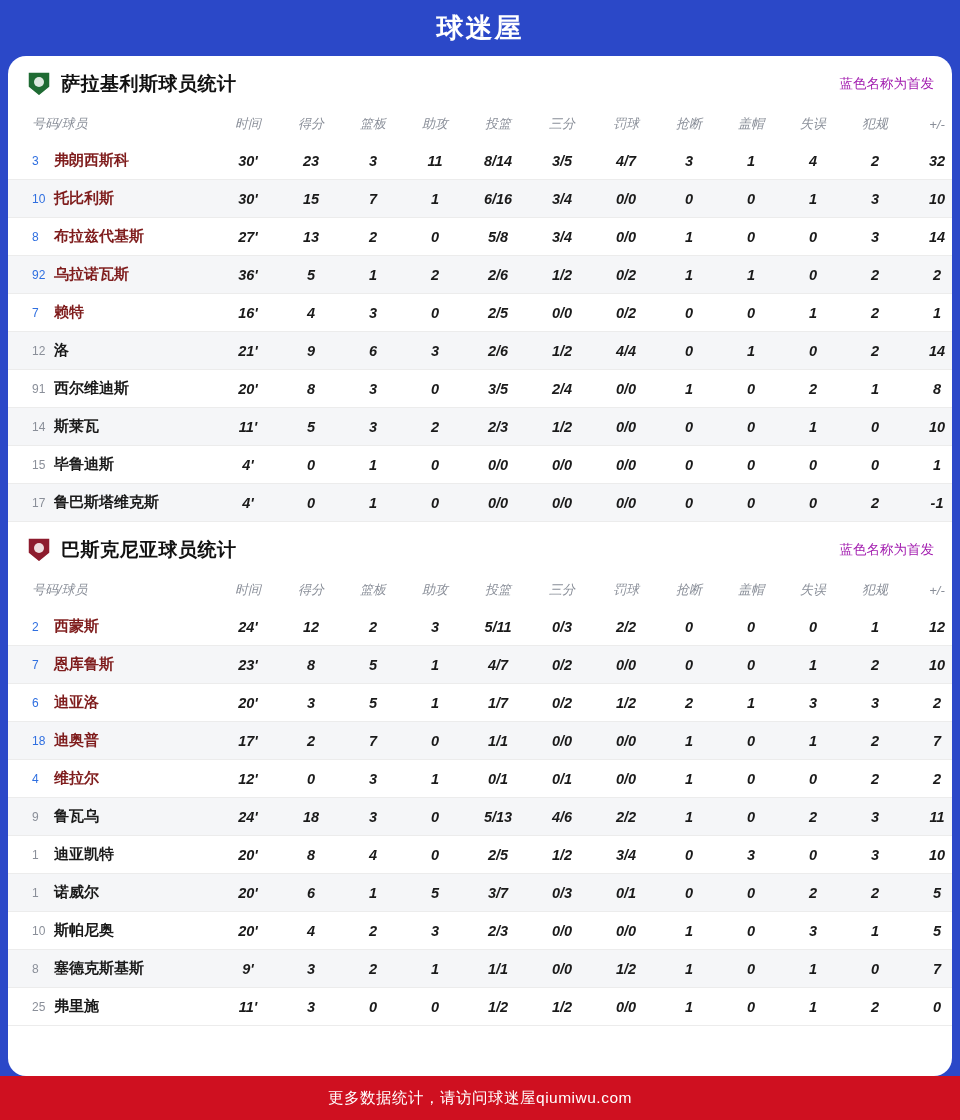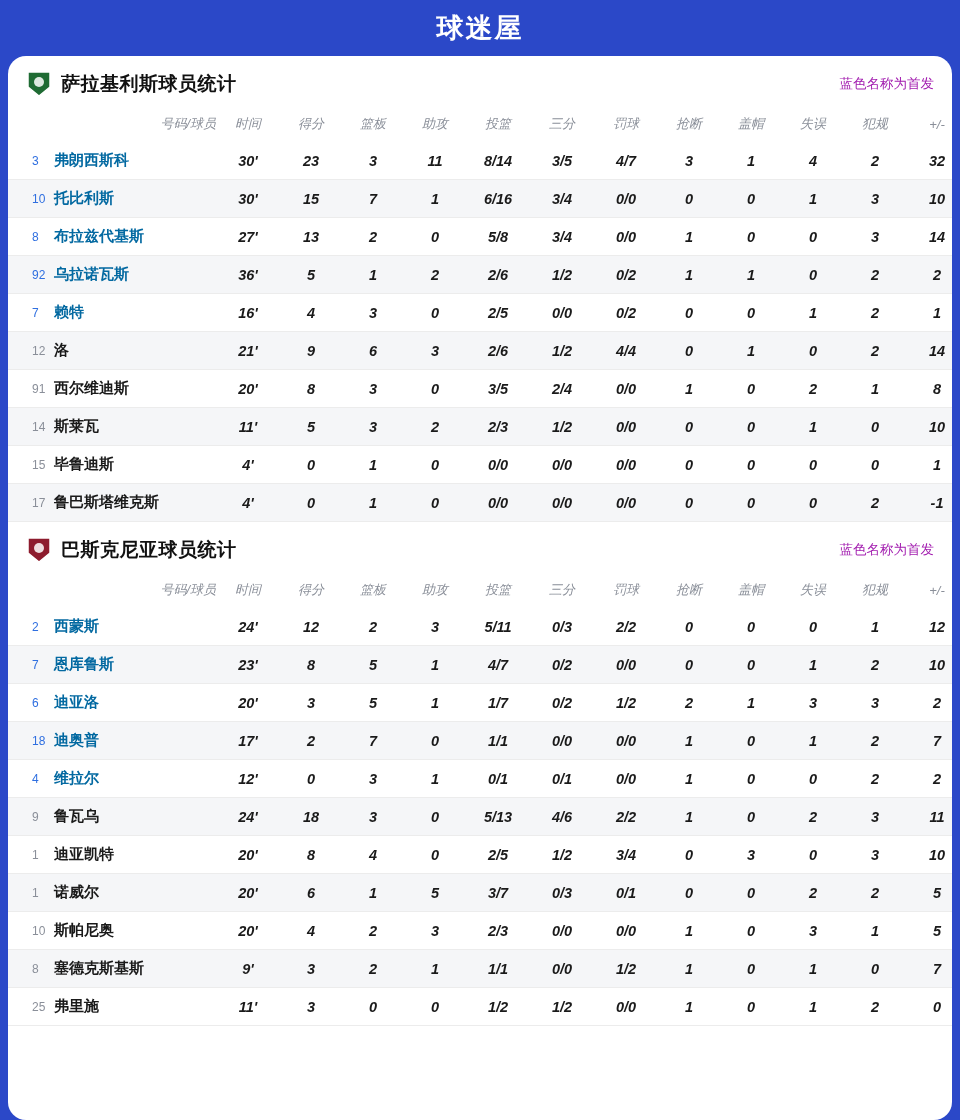--- a/index.html
+++ b/index.html
@@ -72,22 +72,22 @@
   }
   thead th {
     font-size: 13px;
     font-weight: normal;
     color: #8a8f99;
     padding: 7px 0 9px 0;
     text-align: center;
     font-style: italic;
   }
   thead th.col-name {
-    text-align: right;
-    padding-left: 40px;
+    text-align: left;
+    padding-left: 24px;
     font-style: italic;
   }
   tbody td {
     font-size: 14.5px;
     color: #1a1a1a;
     text-align: center;
     padding: 9px 0;
     font-style: italic;
     font-weight: bold;
   }
@@ -105,21 +105,21 @@
   .num {
     display: inline-block;
     width: 22px;
     font-size: 12px;
     color: #8a8f99;
     font-weight: normal;
     font-style: normal;
     text-align: left;
   }
   .starter .num { color: #2f6fe0; }
-  .starter .pname { color: #0369a1; }
+  .starter .pname { color: #7f1d1d; }
   .pname { color: #1a1a1a; font-size: 15px; }
   
   col.c-name { width: 208px; }
   col.c-min  { width: 64px; }
   col.c-gen  { width: 62px; }
   col.c-shot { width: 64px; }
   
   .footer {
     height: 44px;
     flex: 0 0 44px;
@@ -548,14 +548,17 @@
                 <td>2</td>
                 <td>0</td>
               </tr>
             </tbody>
           </table>
         </div>
       </div>
     <div class="spacer"></div>
   </div>
 
+  <div class="footer">
+    <span>更多数据统计，请访问球迷屋qiumiwu.com</span>
+  </div>
 
 </div>
 
 </body></html>

